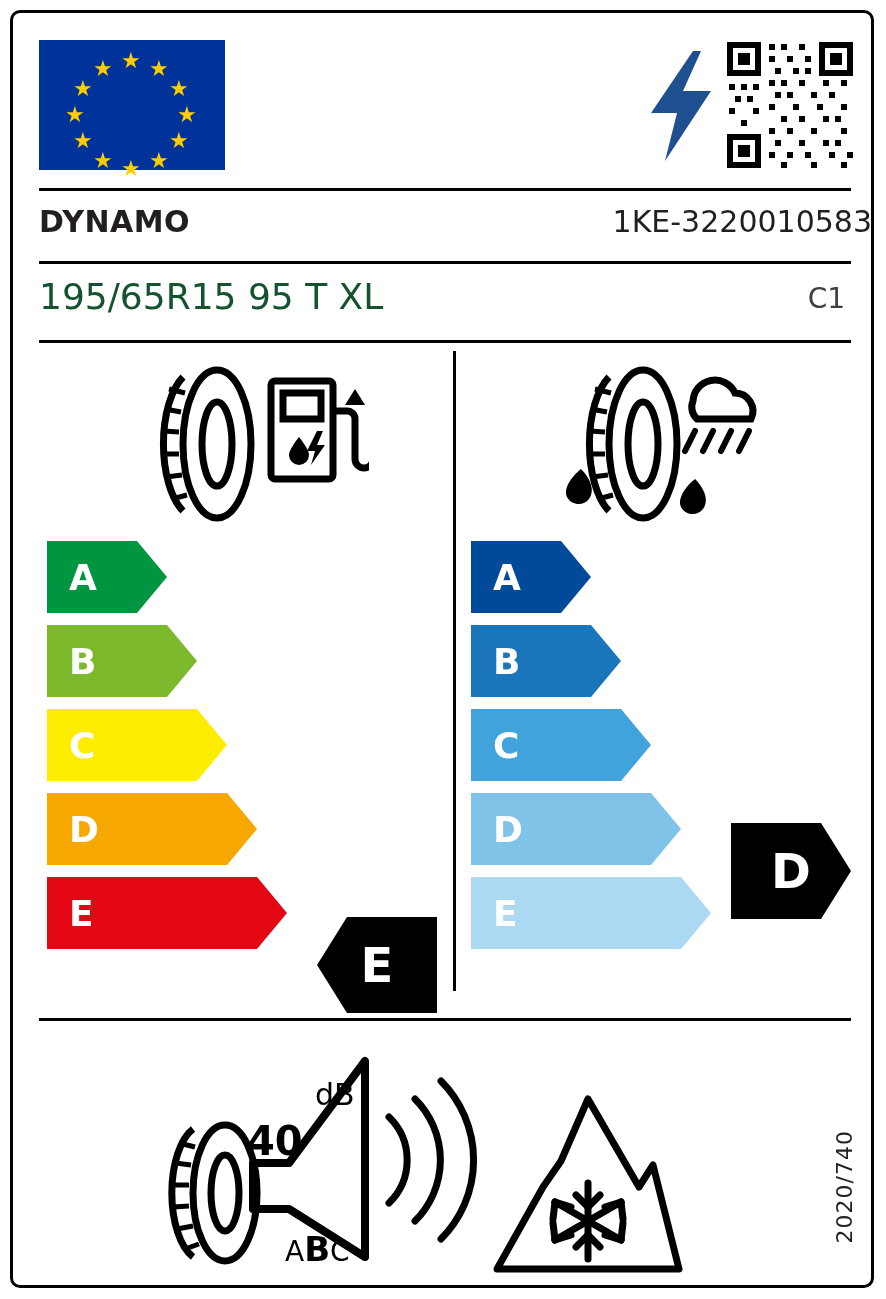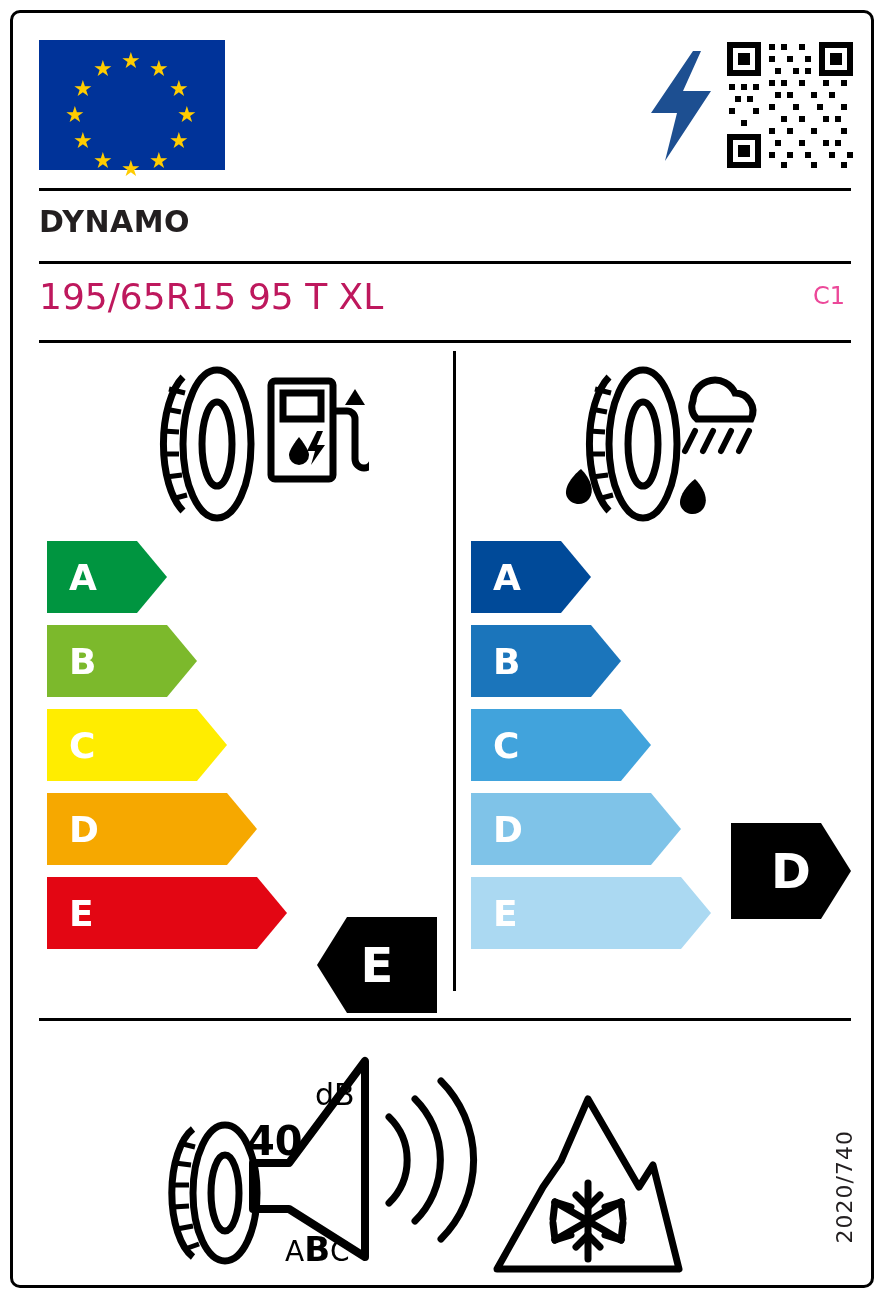--- a/index.html
+++ b/index.html
@@ -23,22 +23,22 @@
   }
   .bolt{position:absolute;left:632px;top:38px;width:70px;height:110px;}
   .qr{position:absolute;left:712px;top:27px;width:130px;height:130px;}
   
   .brandrow{position:absolute;left:0;top:175px;width:100%;height:73px;padding-left:27px;}
   .brand{position:absolute;left:26px;top:16px;font-size:30px;font-weight:bold;color:#231f20;letter-spacing:0.5px;}
   .sku{position:absolute;right:26px;top:16px;font-size:30px;color:#231f20;}
   .hr{position:absolute;left:26px;width:812px;height:3px;background:#000;}
   
   .sizerow{position:absolute;left:0;top:251px;width:100%;height:76px;}
-  .size{position:absolute;left:26px;top:12px;font-size:36px;color:#be185d;}
-  .cls{position:absolute;right:26px;top:18px;font-size:24px;color:#ec4899;}
+  .size{position:absolute;left:26px;top:12px;font-size:36px;color:#14532d;}
+  .cls{position:absolute;right:26px;top:18px;font-size:28px;color:#404040;}
   
   .vdiv{position:absolute;left:440px;top:338px;width:3px;height:640px;background:#000;}
   .panel{position:absolute;top:338px;height:640px;}
   .panel.left{left:26px;width:410px;}
   .panel.right{left:450px;width:388px;}
   
   .picto{position:absolute;top:8px;height:170px;}
   .picto.left{left:100px;width:230px;}
   .picto.right{left:80px;width:230px;}
   
@@ -168,20 +168,21 @@
             <rect x="86" y="122" width="6" height="6"></rect>
             <rect x="116" y="122" width="6" height="6"></rect>
         </g>
       </svg>
     </div>
   </div>
 
   <div class="hr" style="top:175px;"></div>
   <div class="brandrow">
     <div class="brand">DYNAMO</div>
+    <div class="sku">1KE-3220010583</div>
   </div>
   <div class="hr" style="top:248px;"></div>
 
   <div class="sizerow">
     <div class="size">195/65R15 95 T  XL</div>
     <div class="cls">C1</div>
   </div>
   <div class="hr" style="top:327px;"></div>
 
   <div class="vdiv"></div>

